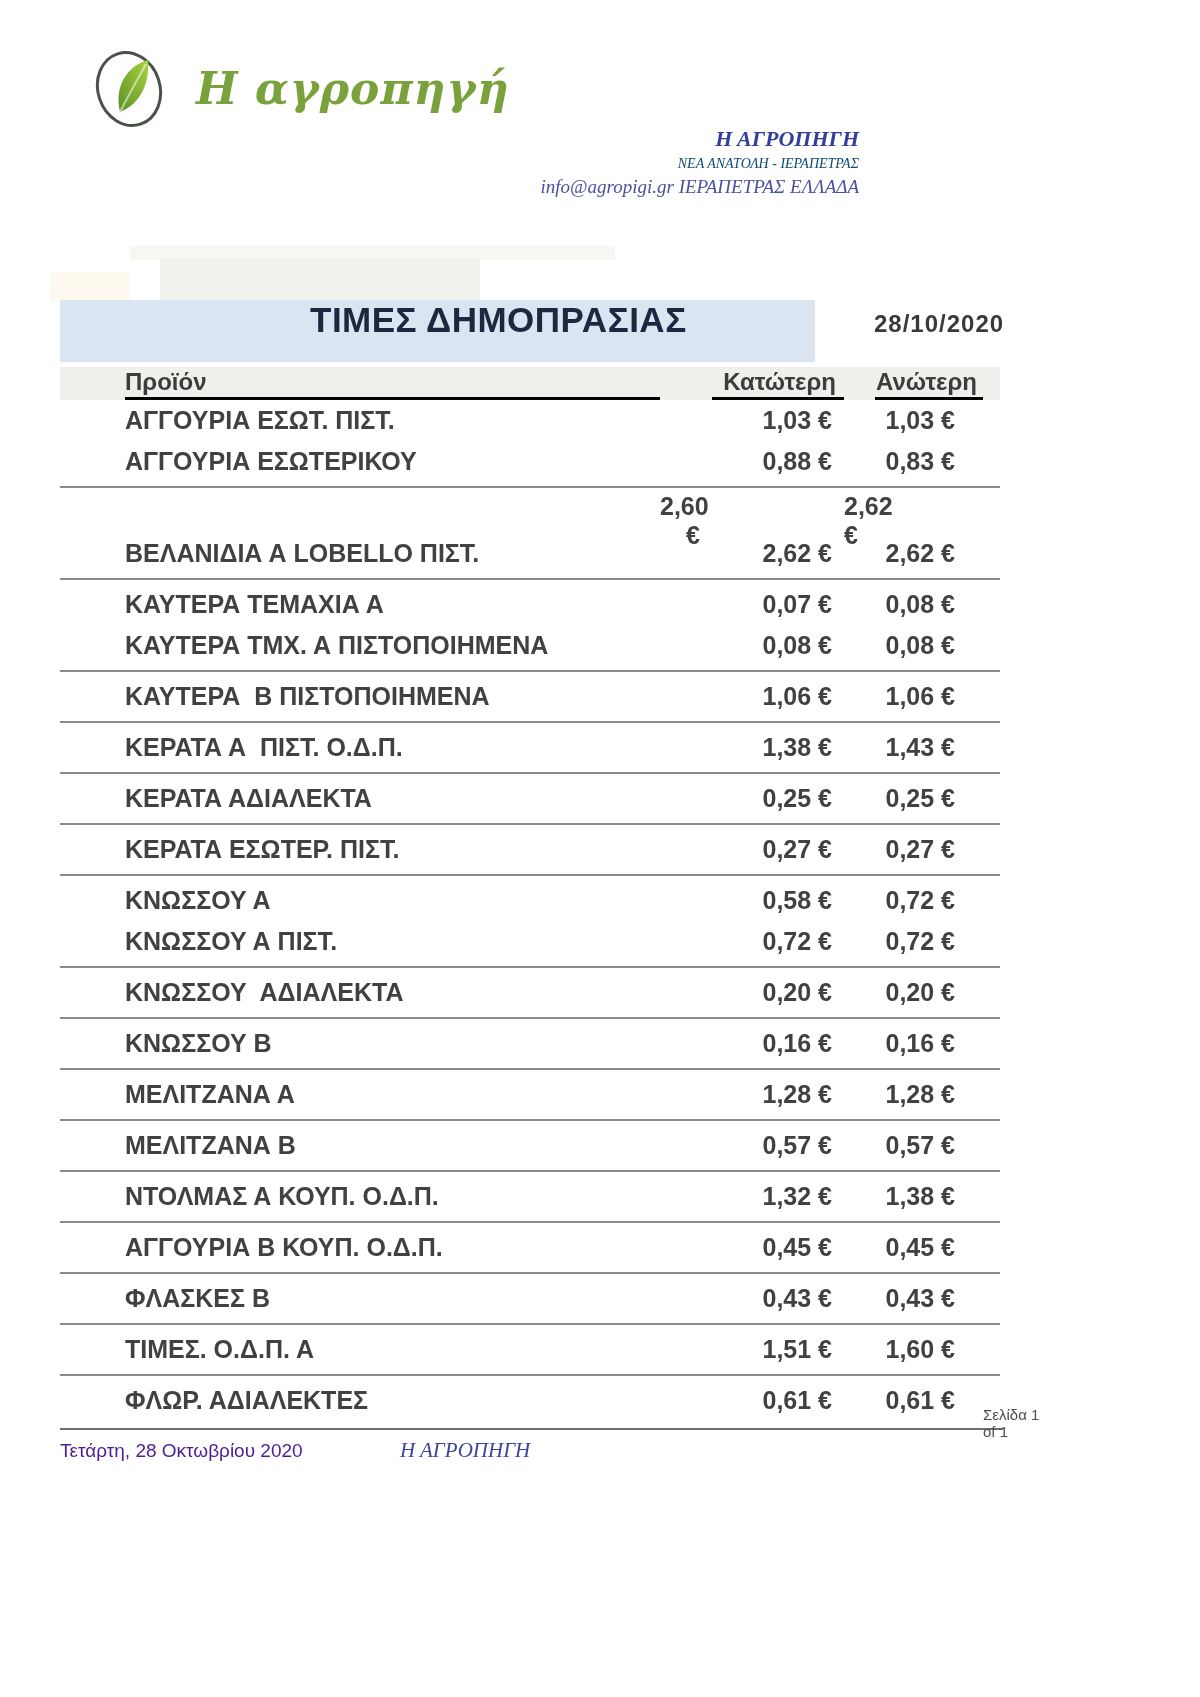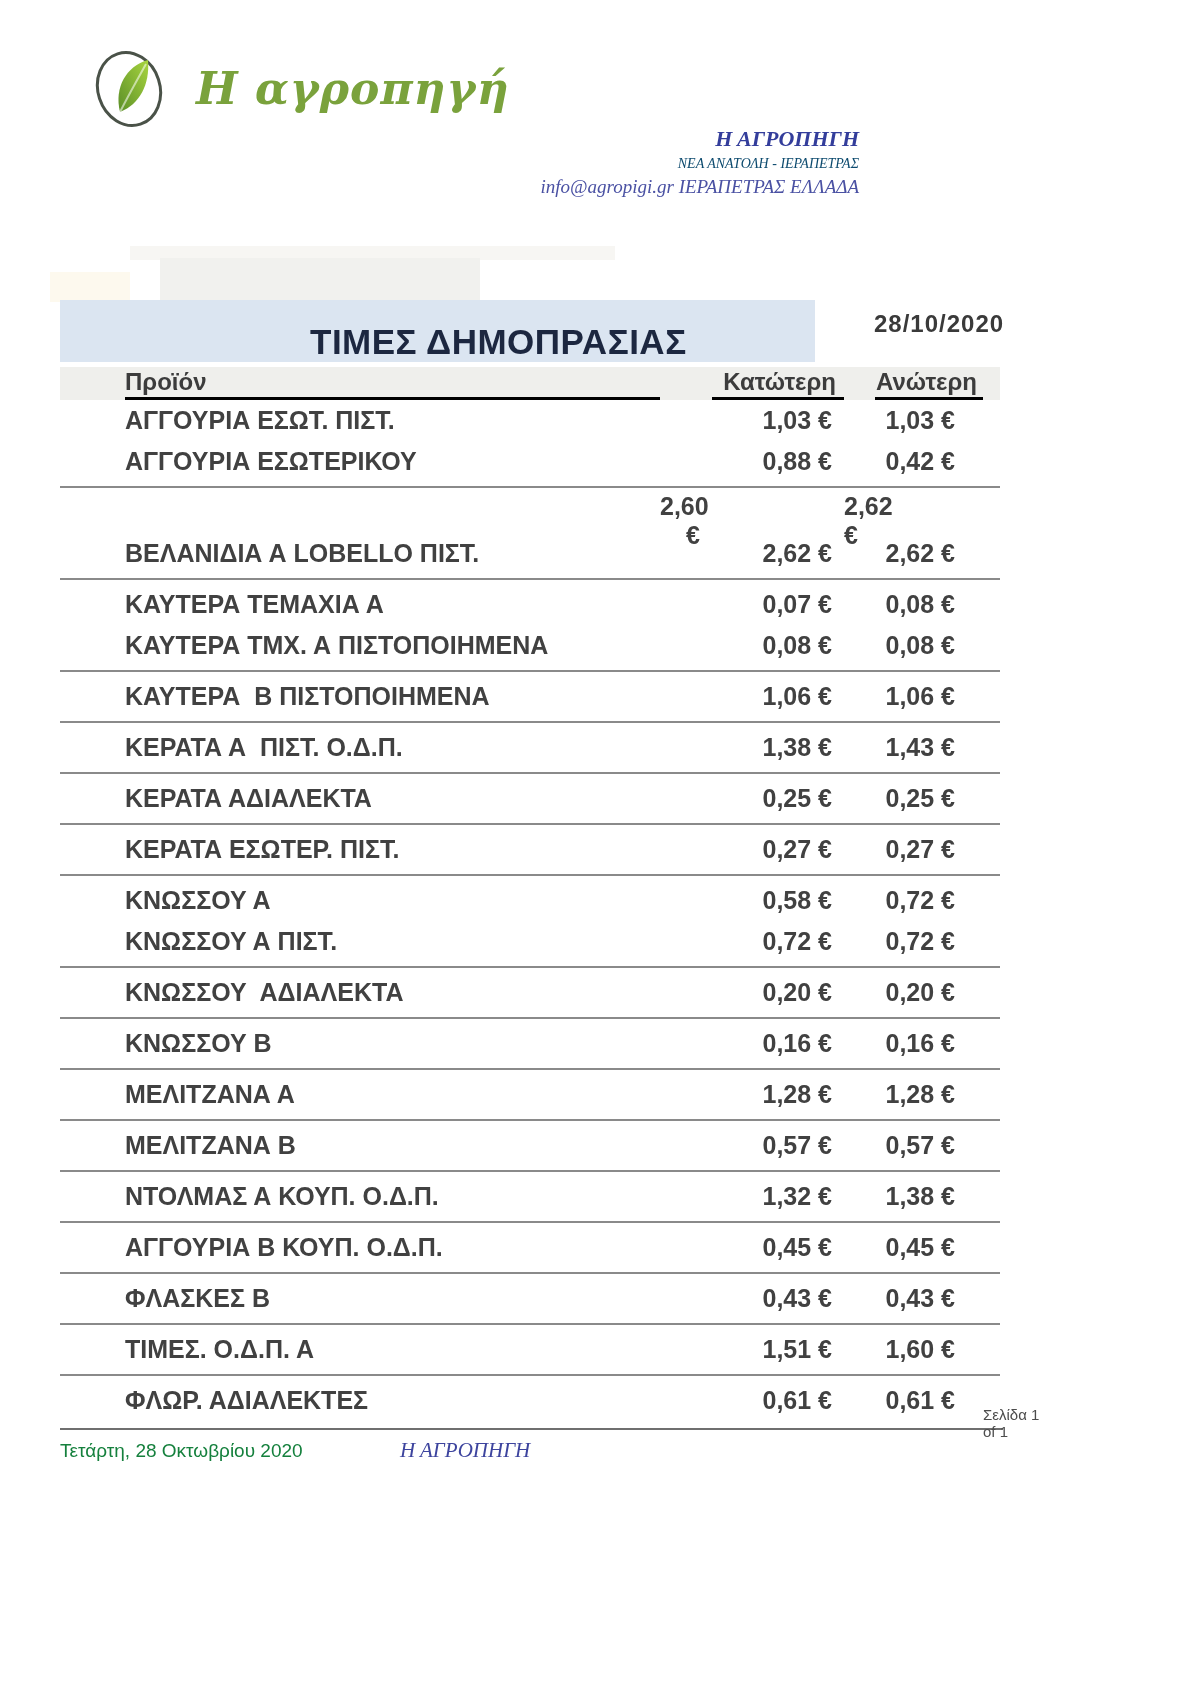--- a/index.html
+++ b/index.html
@@ -22,21 +22,21 @@
   .lh-company{font-size:22px;font-weight:bold;color:#333d9b;}
   .lh-address{font-size:14px;color:#0c4a6e;}
   .lh-contact{font-size:19px;color:#4a51a3;}
   
   .box-faint-wide{position:absolute;left:130px;top:246px;width:485px;height:14px;background:#f7f6f3;}
   .box-gray{position:absolute;left:160px;top:258px;width:320px;height:52px;background:#f1f1ee;}
   .box-beige{position:absolute;left:50px;top:272px;width:80px;height:30px;background:#fdf9ee;}
   
   .banner{
     position:absolute;left:60px;top:300px;width:755px;height:62px;background:#dbe5f1;
-    display:flex;align-items:flex-end;
+    display:flex;align-items:flex-start;
   }
   .banner-title{
     margin-left:250px;font-size:35px;font-weight:bold;color:#1c2740;letter-spacing:0.5px;
   }
   .doc-date{
     position:absolute;left:874px;top:310px;width:145px;
     font-size:24px;font-weight:bold;color:#3a3a3a;letter-spacing:1px;
   }
   .blue-tick{position:absolute;left:1075px;top:316px;width:16px;height:50px;background:#ccd8e9;}
   
@@ -49,21 +49,21 @@
   .h-product{justify-content:flex-start;}
   .h-lower{justify-content:flex-end;padding-right:8px;}
   .h-upper{justify-content:flex-end;padding-right:6px;}
   .prow{height:41px;align-items:center;font-size:25px;font-weight:bold;color:#414141;}
   .c-product{white-space:pre;}
   .c-lower{text-align:right;padding-right:12px;}
   .c-upper{text-align:right;padding-right:28px;}
   .sep{border-top:2px solid #8a8a8a;margin:4px 0;height:0;}
   
   .footer-rule{position:absolute;left:60px;top:1428px;width:943px;border-top:2px solid #6f6f6f;}
-  .footer-date{position:absolute;left:60px;top:1440px;font-size:19px;color:#15803d;}
+  .footer-date{position:absolute;left:60px;top:1440px;font-size:19px;color:#4c1d95;}
   .footer-company{
     position:absolute;left:400px;top:1438px;font-family:"Liberation Serif",serif;
     font-style:italic;font-size:21px;color:#3d449e;
   }
   .footer-page{position:absolute;left:983px;top:1406px;font-size:15px;color:#4c4c4c;}
 </style>
 </head>
 <body>
 
 <div class="page">
@@ -118,21 +118,21 @@
           <div class="c-lower">1,03 €</div>
           <div></div>
           <div class="c-upper">1,03 €</div>
         </div>
         <div class="prow">
           <div></div>
           <div class="c-product">ΑΓΓΟΥΡΙΑ ΕΣΩΤΕΡΙΚΟΥ</div>
           <div></div>
           <div class="c-lower">0,88 €</div>
           <div></div>
-          <div class="c-upper">0,42 €</div>
+          <div class="c-upper">0,83 €</div>
         </div>
         <div class="sep"></div>
         <div class="prow">
           <div></div>
           <div></div>
           <div class="c-lower">2,60 €</div>
           <div></div>
           <div class="c-upper">2,62 €</div>
         </div>
         <div class="prow">

